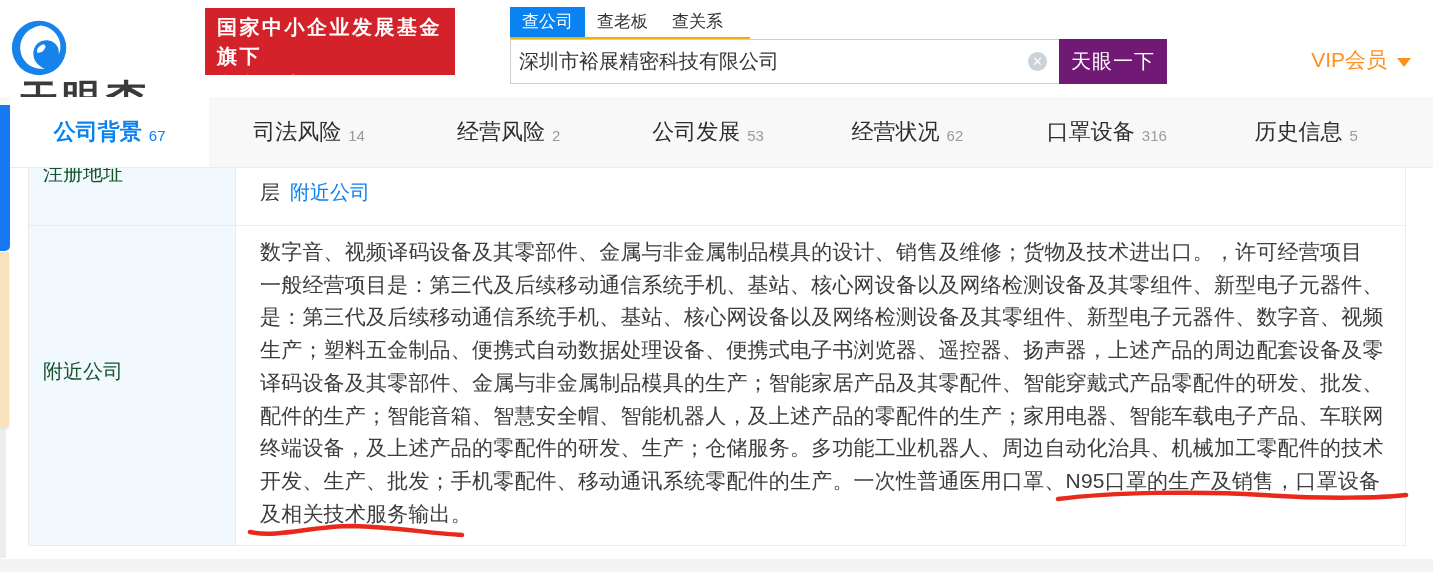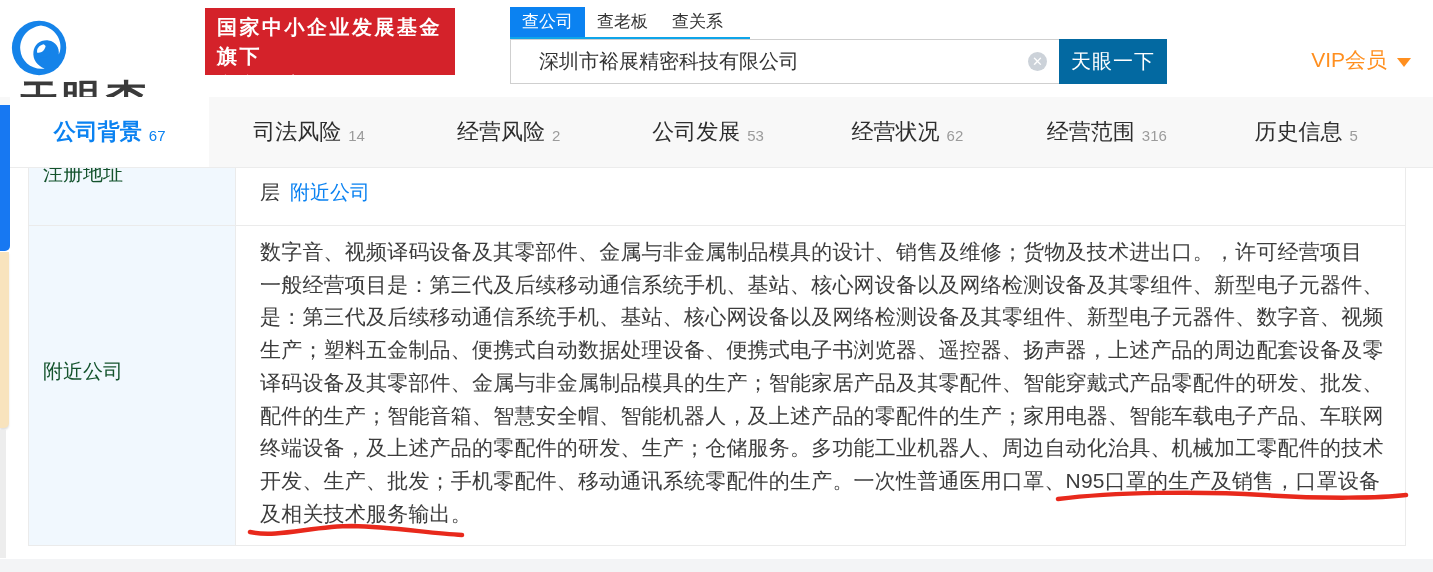--- a/index.html
+++ b/index.html
@@ -11,31 +11,31 @@
   .header { position:absolute; left:0; top:0; width:1433px; height:97px; background:#fff; }
   .logo { position:absolute; left:10px; top:16px; display:flex; align-items:flex-start;flex-direction:column; }
   .logo-icon { width:60px; height:62px; }
   .logo-text { margin-left:8px; }
   .logo-title { font-size:41px; font-weight:bold; color:#3a3a3a; letter-spacing:3px; line-height:44px; }
   .logo-domain { font-size:15px; font-weight:bold; color:#585858; letter-spacing:1.5px; margin-top:1px; }
   .badge { position:absolute; left:205px; top:8px; width:250px; height:67px; background:#d4222a;
     color:#fff; font-weight:bold; font-size:20px; letter-spacing:2.5px; line-height:29px;
     padding:5px 10px 4px 12px; }
   .search-wrap { position:absolute; left:510px; top:7px; width:658px; }
-  .search-tabs { display:flex; width:240px; border-bottom:2px solid #0ea5e9; align-items:flex-end; }
+  .search-tabs { display:flex; width:240px; border-bottom:2px solid #eab308; align-items:flex-end; }
   .search-tab { font-size:17px; color:#333; padding:3px 12px 4px 12px; cursor:pointer; }
   .search-tab.active { background:#0b82f1; color:#fff; }
   .search-row { display:flex; margin-top:0; }
   .search-input-box { position:relative; width:549px; }
   .search-input { width:549px; height:45px; border:1px solid #cfcfcf; border-right:none; outline:none;
-    font-size:20px; color:#333; padding:0 40px 0 28px;
+    font-size:20px; color:#333; padding:0 40px 0 8px;
     font-family:"Liberation Sans","DejaVu Sans",sans-serif; }
   .clear-icon { position:absolute; right:12px; top:13px; width:19px; height:19px; border-radius:50%;
     background:#ccd2d9; color:#fff; font-size:13px; line-height:19px; text-align:center; cursor:pointer; }
-  .search-btn { width:108px; height:45px; background:#0369a1; color:#fff; font-size:20px;
+  .search-btn { width:108px; height:45px; background:#701a75; color:#fff; font-size:20px;
     border:none; cursor:pointer; letter-spacing:1px;
     font-family:"Liberation Sans","DejaVu Sans",sans-serif; }
   .vip { position:absolute; right:22px; top:46px; color:#ff8f1f; font-size:21px; cursor:pointer;
     display:flex; align-items:center; }
   .vip-caret { width:0; height:0; border-left:7px solid transparent; border-right:7px solid transparent;
     border-top:9px solid #ff8f1f; margin-left:10px; margin-top:4px; }
 
   
   .navbar { position:absolute; left:0; top:97px; width:1433px; height:71px; background:#f8f8f8;
     border-bottom:1px solid #ececec; display:flex; padding-left:10px; padding-right:27px; }
@@ -138,21 +138,21 @@
     </div>
     <div class="nav-tab">
       <span>公司发展</span>
       <span class="count">53</span>
     </div>
     <div class="nav-tab">
       <span>经营状况</span>
       <span class="count">62</span>
     </div>
     <div class="nav-tab">
-      <span>经营范围</span>
+      <span>口罩设备</span>
       <span class="count">316</span>
     </div>
     <div class="nav-tab">
       <span>历史信息</span>
       <span class="count">5</span>
     </div>
   </div>
 
   <div class="strip-blue"></div>
   <div class="strip-beige"></div>

